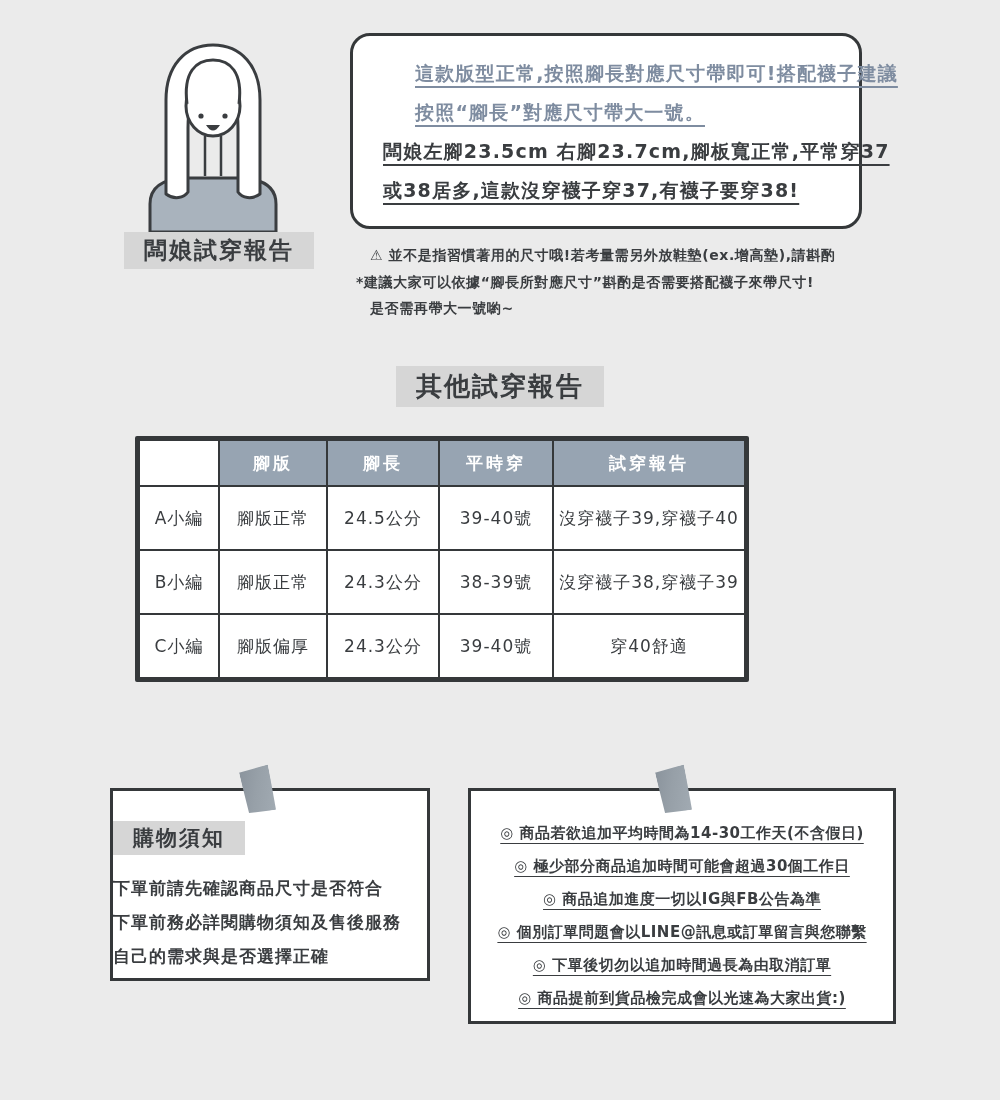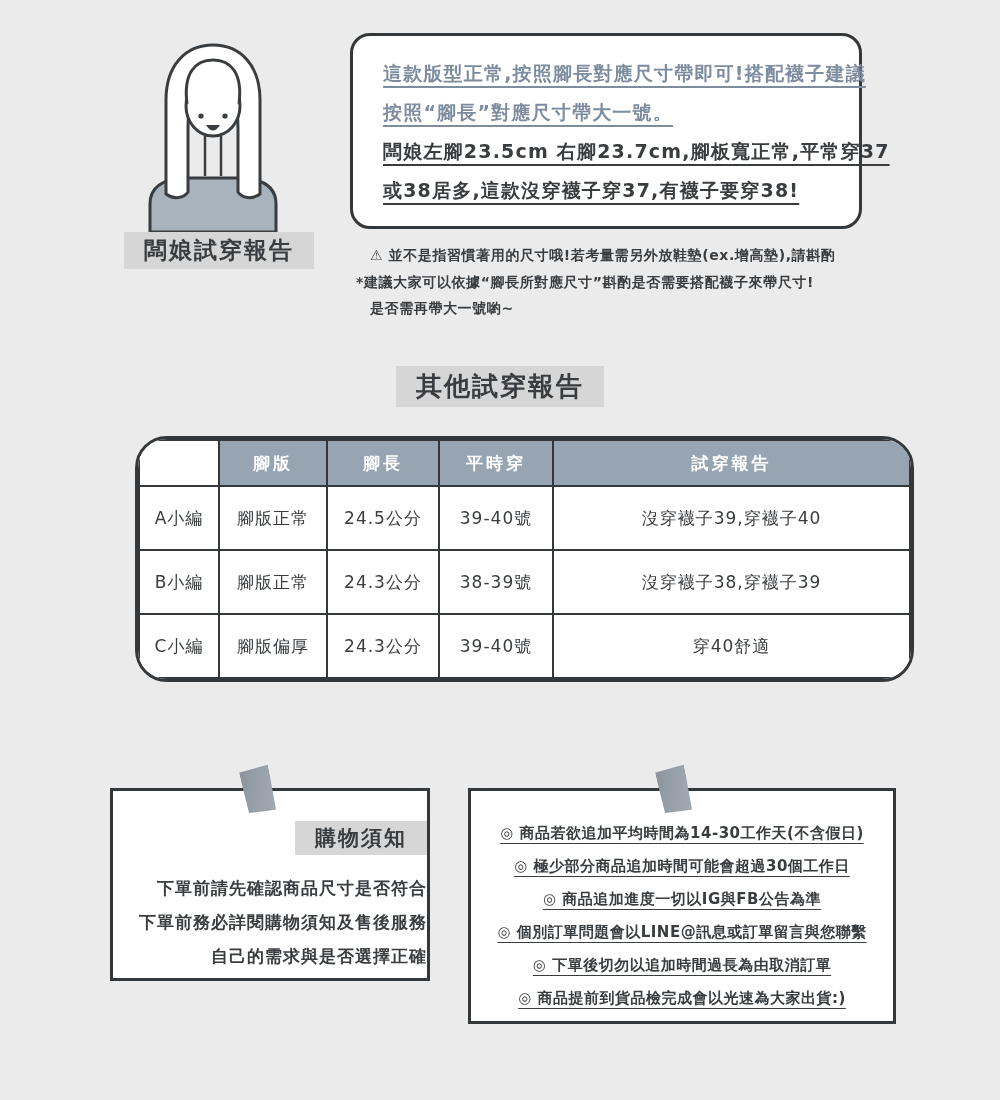--- a/index.html
+++ b/index.html
@@ -31,53 +31,53 @@
   .bubble{
     position:absolute;left:350px;top:33px;width:512px;min-height:196px;
     background:#ffffff;border:3px solid var(--panel-border);border-radius:20px;
     padding:18px 24px 14px 30px;
   }
   .bubble-line{
     font-size:19px;font-weight:700;letter-spacing:1.2px;line-height:2.05;
     text-decoration:underline;text-underline-offset:6px;text-decoration-thickness:1.5px;
     white-space:nowrap;
   }
-  .line-blue{color:var(--accent-blue);}
+  .line-blue{color:var(--accent-blue);margin-left:32px;}
   .line-dark{color:var(--ink);}
 
   
   .note{position:absolute;left:356px;top:242px;width:540px;}
   .note-line{font-size:14px;font-weight:600;line-height:1.9;letter-spacing:0.6px;color:var(--ink);}
   .note-line.indent{padding-left:14px;}
 
   
   .table-title-row{position:absolute;left:0;top:366px;width:1000px;text-align:center;}
   .table-title{font-size:26px;font-weight:700;letter-spacing:2px;}
   .table-wrap{
-    position:absolute;left:135px;top:436px;width:779px;
-    border:3px solid var(--panel-border);border-radius:32px;overflow:hidden;background:#ffffff;
+    position:absolute;left:135px;top:436px;width:614px;
+    border:3px solid var(--panel-border);border-radius:2px;overflow:hidden;background:#ffffff;
   }
   table.fit{width:100%;border-collapse:collapse;}
   table.fit th, table.fit td{
     border:2px solid var(--panel-border);
     text-align:center;vertical-align:middle;
     font-size:17px;letter-spacing:1px;
   }
   table.fit th{
     height:46px;background:var(--header-bg);color:#ffffff;font-weight:700;letter-spacing:3px;
   }
   table.fit th.corner{background:#ffffff;}
   table.fit td{height:64px;color:var(--ink);font-weight:500;background:#ffffff;}
   .cw0{width:80px;} .cw1{width:108px;} .cw2{width:112px;} .cw3{width:114px;}
 
   
   .box{
     position:absolute;background:#ffffff;border:3px solid var(--panel-border);
   }
-  .notice-box{left:110px;top:788px;width:320px;height:193px;text-align:right;}
+  .notice-box{left:110px;top:788px;width:320px;height:193px;text-align:left;}
   .policy-box{left:468px;top:788px;width:428px;height:236px;text-align:center;padding-top:26px;}
   .tape{
     position:absolute;top:-24px;width:30px;height:46px;z-index:2;
     background:linear-gradient(110deg,#8a939c 0%,var(--tape) 45%,#a2abb3 100%);
     transform:rotate(-12deg);
     clip-path:polygon(0 5%,100% 0,95% 100%,5% 95%);
   }
   .notice-box .tape{left:130px;}
   .policy-box .tape{left:188px;}
   .notice-title{margin-top:30px;font-size:21px;font-weight:700;letter-spacing:2px;}

